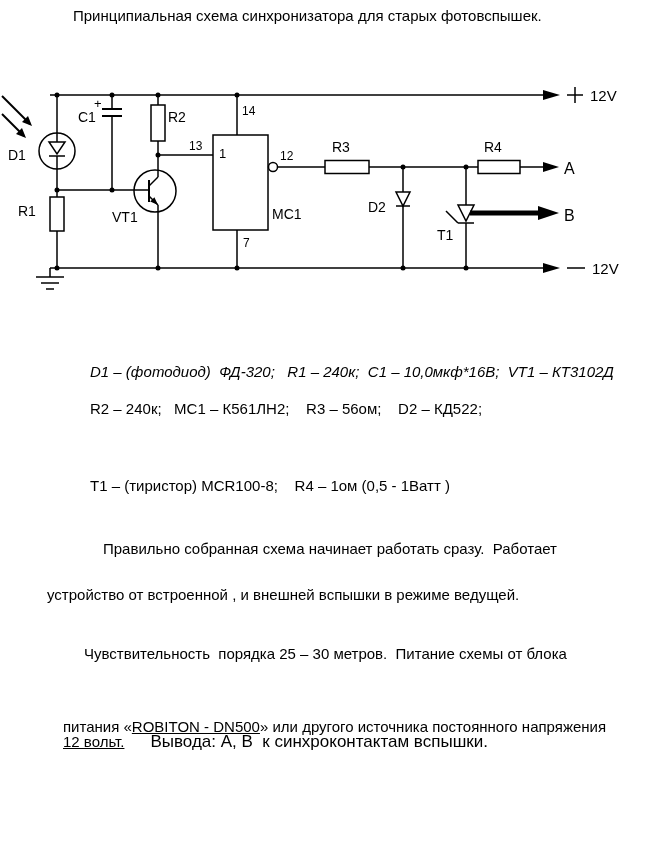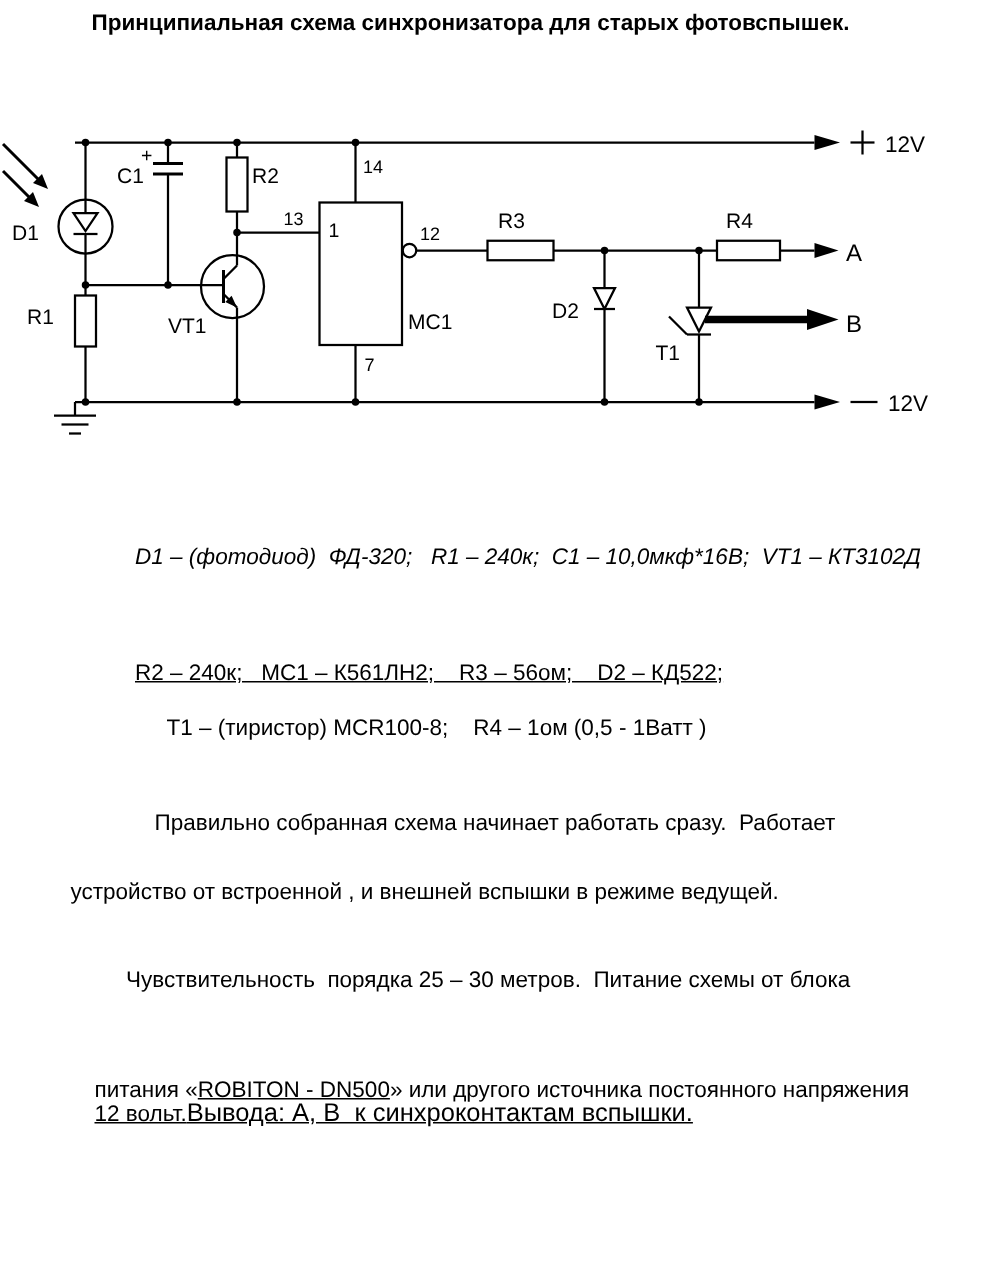--- a/index.html
+++ b/index.html
@@ -23,21 +23,21 @@
   .lbl{font-size:14px;}
   .pin{font-size:12px;}
   .big{font-size:16px;}
   .v{font-size:15px;}
 </style>
 </head>
 <body>
 
 <div>
 
-  <div class="abs t15" style="left:61px;top:7px;font-weight:bold;">Принципиальная схема синхронизатора для старых фотовспышек.</div>
+  <div class="abs t15" style="left:73px;top:7px;">Принципиальная схема синхронизатора для старых фотовспышек.</div>
 
   <svg width="672" height="330" viewBox="0 0 672 330">
 
     <g>
       <line class="w" x1="50" y1="95" x2="543" y2="95"></line>
       <polygon class="ah" points="543,90 560,95 543,100"></polygon>
       <line class="w" x1="567" y1="95" x2="583" y2="95"></line>
       <line class="w" x1="575" y1="87" x2="575" y2="103"></line>
       <text class="v" x="590" y="101">12V</text>
     </g>
@@ -175,24 +175,24 @@
       <circle class="dot" cx="466" cy="167" r="2.5"></circle>
       <circle class="dot" cx="57" cy="268" r="2.5"></circle>
       <circle class="dot" cx="158" cy="268" r="2.5"></circle>
       <circle class="dot" cx="237" cy="268" r="2.5"></circle>
       <circle class="dot" cx="403" cy="268" r="2.5"></circle>
       <circle class="dot" cx="466" cy="268" r="2.5"></circle>
     </g>
   </svg>
 
   <div class="abs t15" style="left:90px;top:363px;font-style:italic;">D1 – (фотодиод)  ФД-320;   R1 – 240к;  C1 – 10,0мкф*16В;  VT1 – КТ3102Д</div>
-  <div class="abs t15" style="left:90px;top:440px;text-decoration:underline;">R2 – 240к;   МС1 – К561ЛН2;    R3 – 56ом;    D2 – КД522;</div>
-  <div class="abs t15" style="left:90px;top:477px;margin-left:21px;">Т1 – (тиристор) MCR100-8;    R4 – 1ом (0,5 - 1Ватт )</div>
+  <div class="abs t15" style="left:90px;top:400px;">R2 – 240к;   МС1 – К561ЛН2;    R3 – 56ом;    D2 – КД522;</div>
+  <div class="abs t15" style="left:90px;top:477px;">Т1 – (тиристор) MCR100-8;    R4 – 1ом (0,5 - 1Ватт )</div>
 
   <div class="abs t15" style="left:103px;top:540px;">Правильно собранная схема начинает работать сразу.  Работает</div>
   <div class="abs t15" style="left:47px;top:586px;">устройство от встроенной , и внешней вспышки в режиме ведущей.</div>
 
   <div class="abs t15" style="left:84px;top:645px;">Чувствительность  порядка 25 – 30 метров.  Питание схемы от блока</div>
   <div class="abs t15" style="left:63px;top:718px;"><span>питания «</span><span class="u">ROBITON - DN500</span><span>» или другого источника постоянного напряжения</span></div>
 
-  <div class="abs t15" style="left:63px;top:733px;"><span class="u">12 вольт.</span><span class="t17" style="text-decoration:underline;">Вывода: А, В  к синхроконтактам вспышки.</span></div>
+  <div class="abs t15" style="left:63px;top:733px;"><span class="u">12 вольт.</span><span class="t17" style="margin-left:26px;">Вывода: А, В  к синхроконтактам вспышки.</span></div>
 
 </div>
 
 </body></html>

